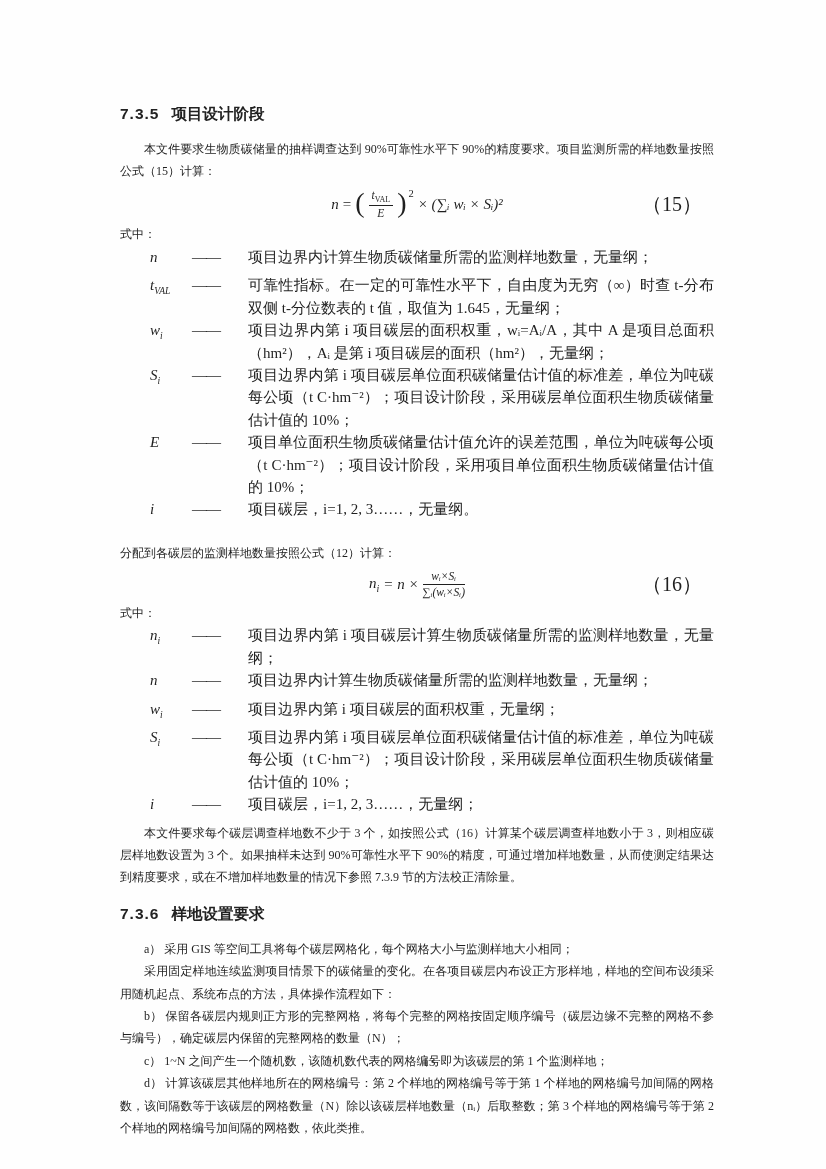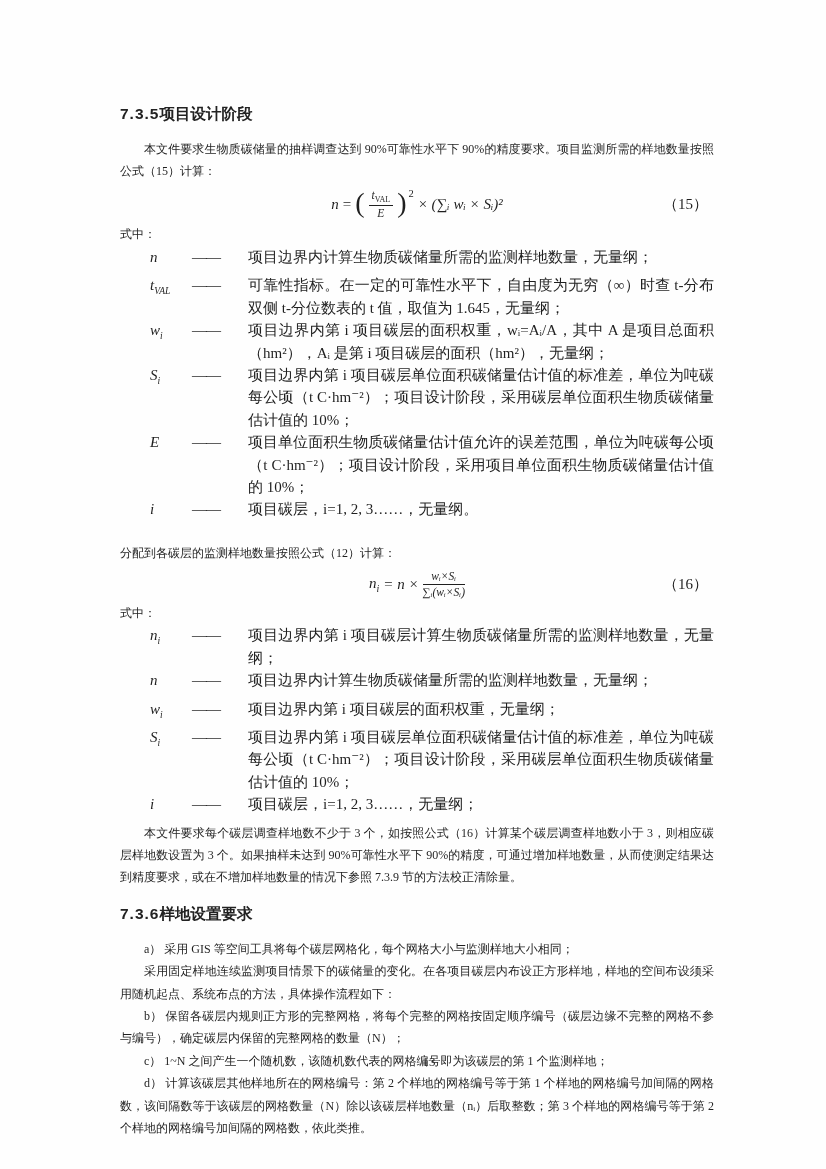--- a/index.html
+++ b/index.html
@@ -6,38 +6,38 @@
   .page{
     position:relative;width:826px;height:1169px;background:#fefefe;
     font-family:"Liberation Serif","DejaVu Serif",serif;color:#1f1f1f;
     overflow:hidden;margin:0 auto;
   }
   .content{position:absolute;left:120px;top:104px;width:594px;}
   .sec-heading{
     font-family:"Liberation Sans","DejaVu Sans",sans-serif;
     font-weight:bold;font-size:15.5px;margin:0 0 13px 0;color:#222;
   }
-  .sec-heading .sec-no{letter-spacing:1px;}
+  .sec-heading .sec-no{margin-right:12px;letter-spacing:1px;}
   .para{font-size:12px;line-height:22.4px;margin:0;text-indent:2em;text-align:justify;}
   .para.noindent{text-indent:0;}
   .defrow{display:flex;font-size:15px;line-height:22.4px;}
   .d-term{flex:0 0 42px;margin-left:30px;font-style:italic;}
   .d-term sub{font-size:9.5px;font-style:italic;}
   .d-dash{flex:0 0 56px;letter-spacing:-1px;}
   .d-desc{flex:1;text-align:justify;}
   .formula-row{position:relative;text-align:center;font-size:15px;margin:5px 0 3px 0;}
   .f-wrap{display:inline-flex;align-items:center;gap:4px;}
   .f-var{font-style:italic;}
   .f-var sub{font-size:10px;font-style:italic;}
   .frac{display:inline-flex;flex-direction:column;vertical-align:middle;font-size:11.5px;line-height:1.25;}
   .frac .num{border-bottom:1px solid #1f1f1f;padding:0 3px;}
   .frac .num sub,.frac .den sub{font-size:8px;}
   .bigp{font-size:28px;font-weight:300;line-height:1;transform:translateY(-1px);}
   .f-exp{font-size:10.5px;align-self:flex-start;margin-left:-2px;font-style:normal;}
-  .eq-no{position:absolute;right:6px;top:50%;transform:translateY(-50%);font-size:15px;}
+  .eq-no{position:absolute;right:12px;top:50%;transform:translateY(-50%);font-size:20px;}
   .gap-m{height:15px;}
   .h2-block{margin-top:15px;}
   .footer{position:absolute;left:16px;top:1054px;width:826px;text-align:center;
     font-size:13px;color:#2a2a2a;}
 </style>
 </head>
 <body>
 
 <div class="page">
   <div class="content">

